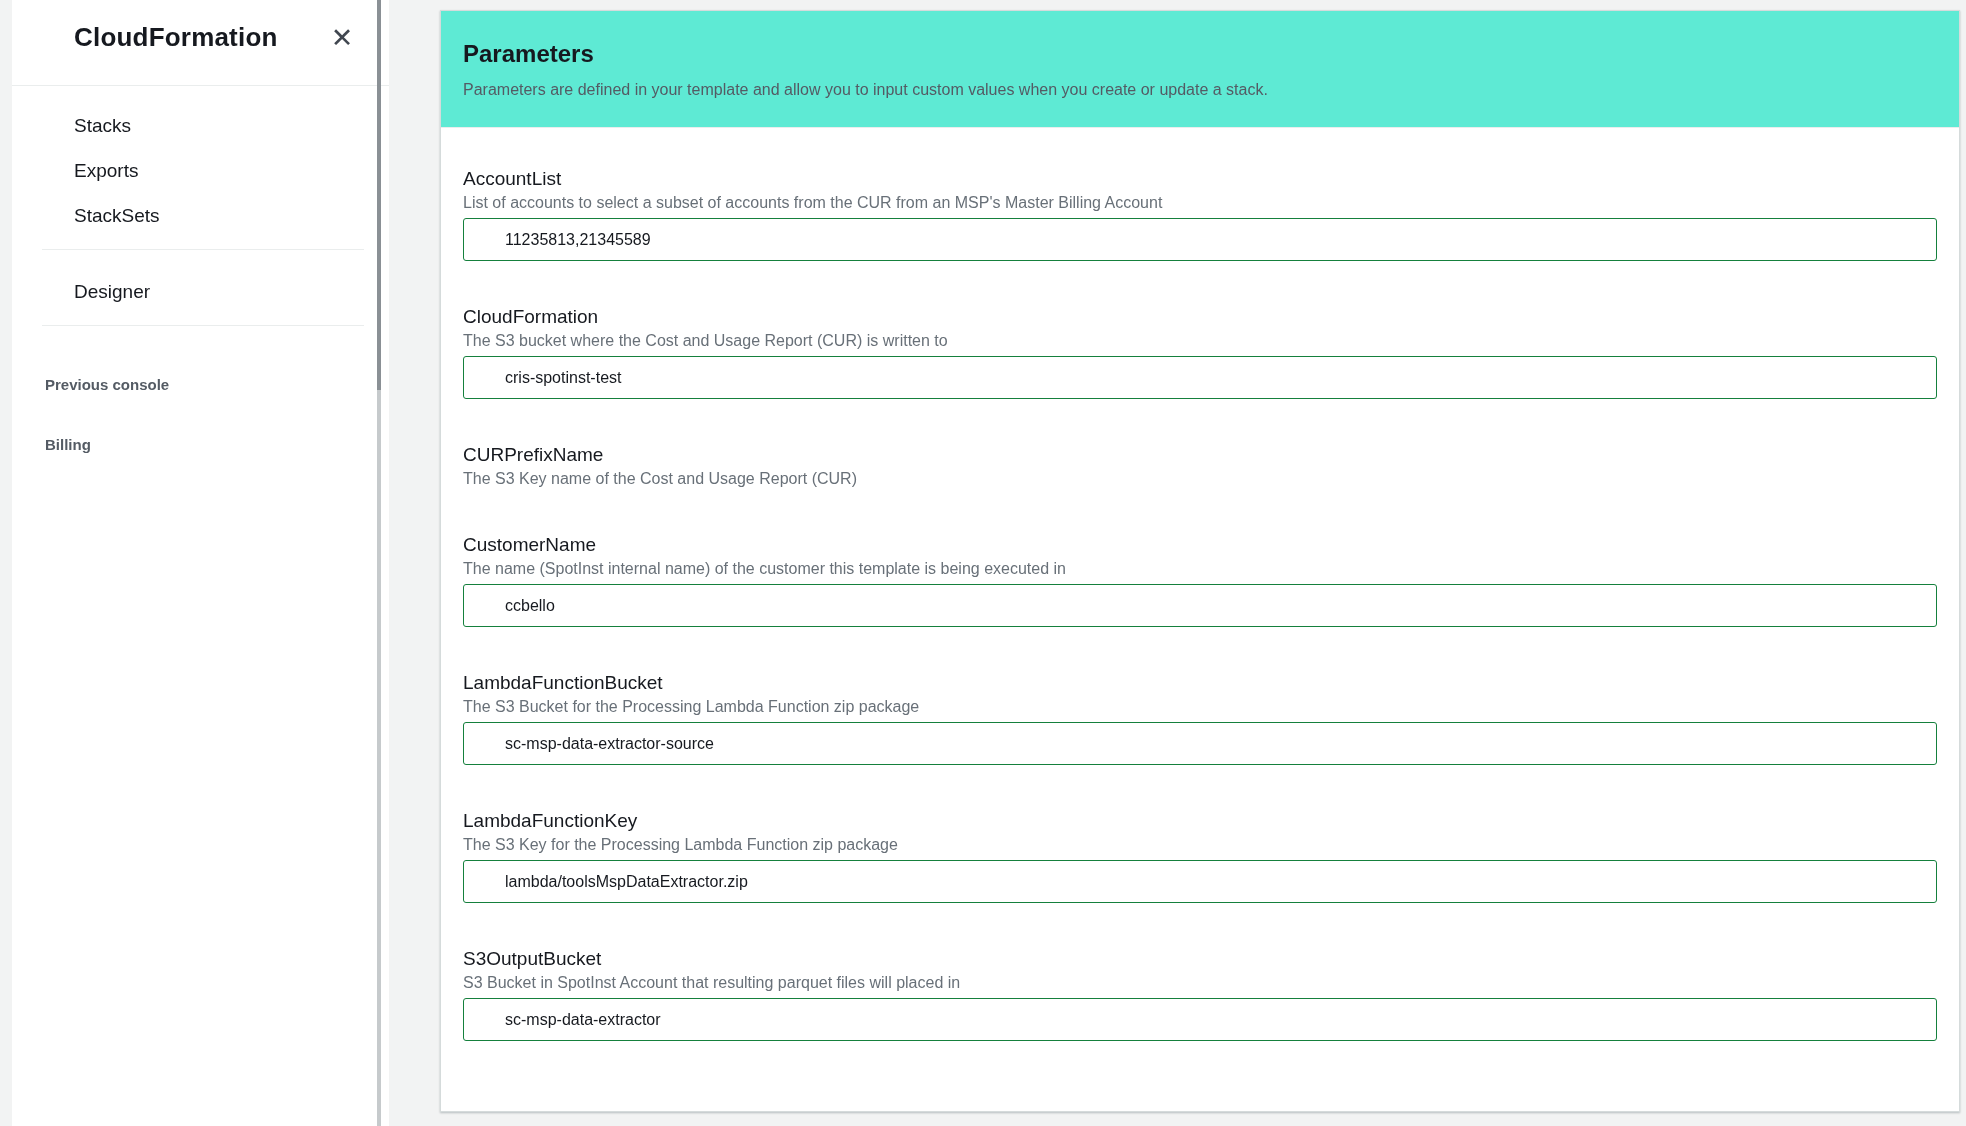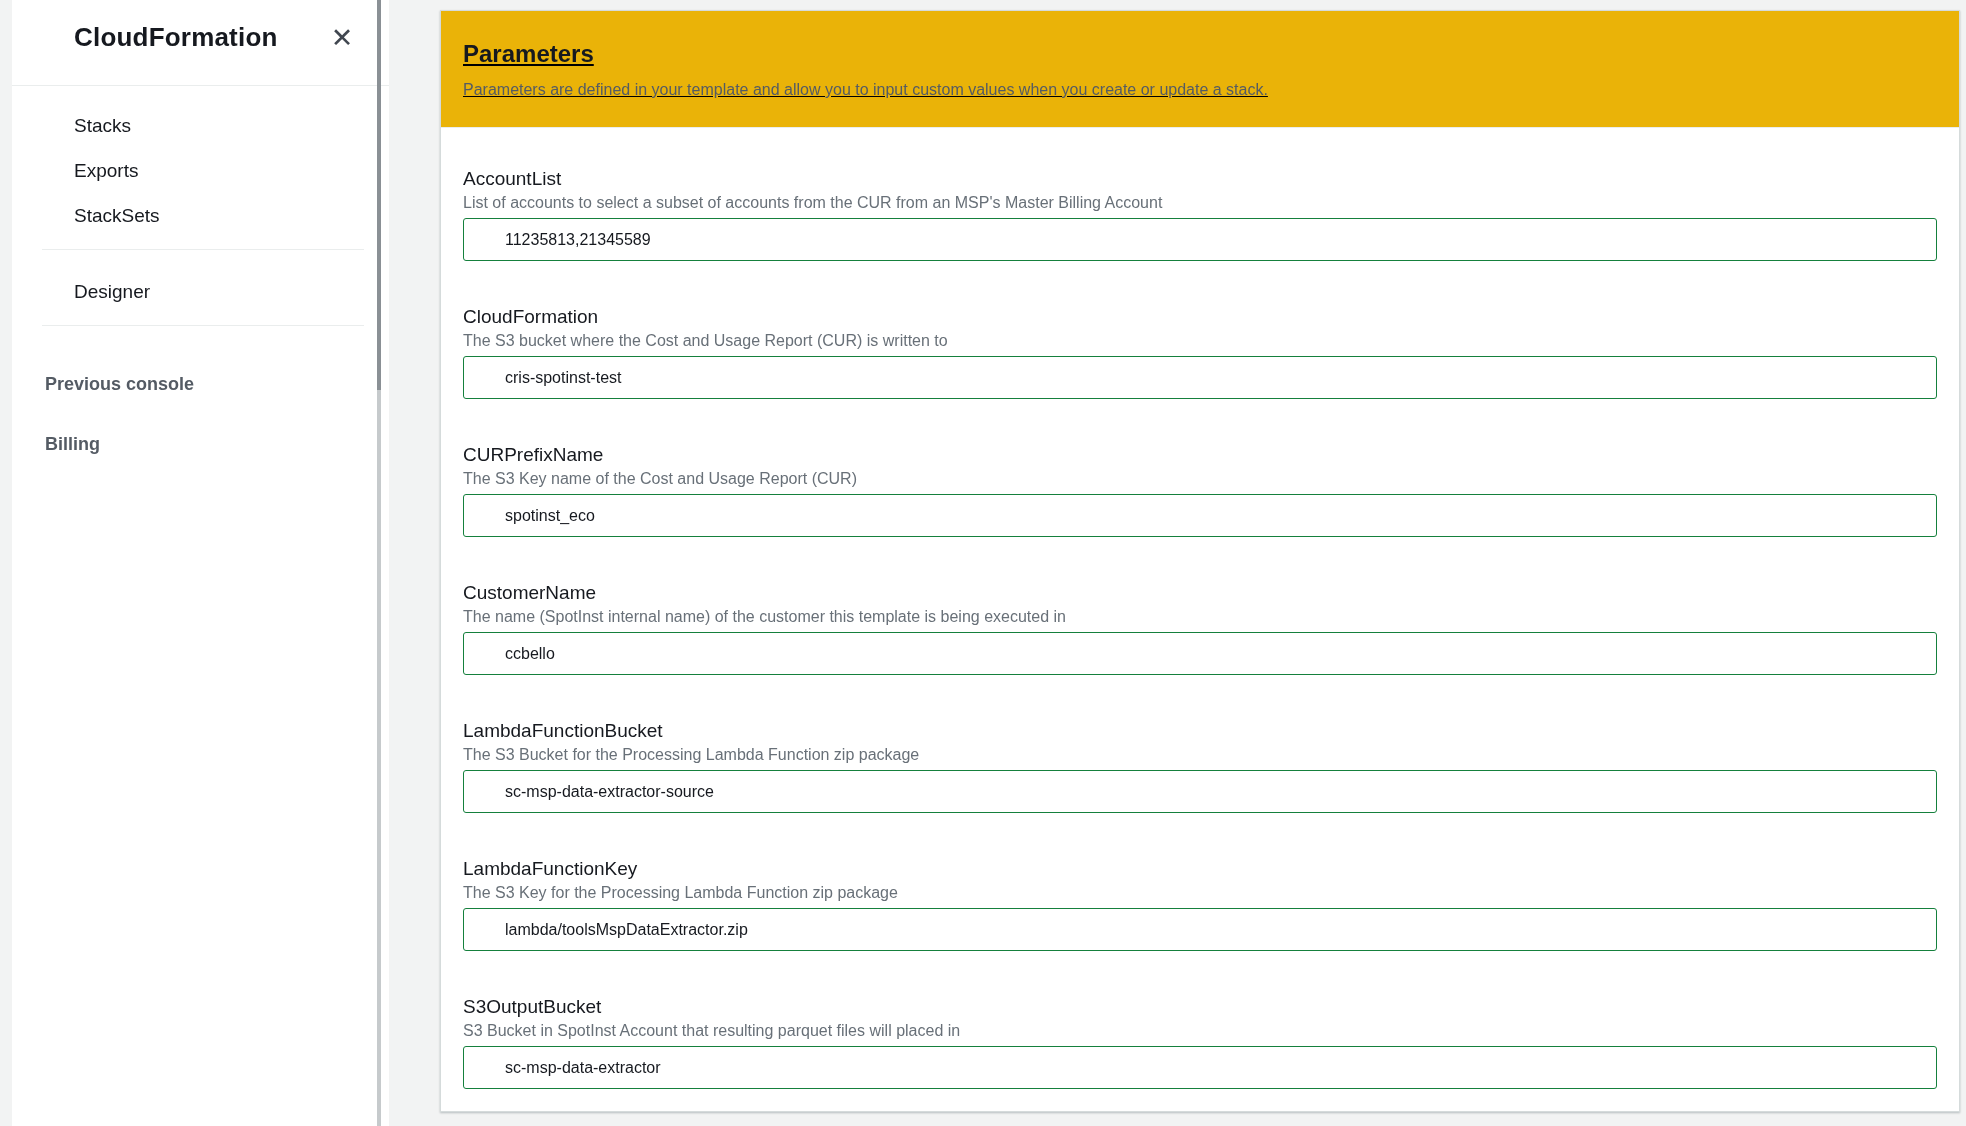--- a/index.html
+++ b/index.html
@@ -31,21 +31,21 @@
     font-size:19px; color:#16191f; text-decoration:none; cursor:pointer;
   }
   .divider-inset {
     border:none; border-top:1px solid #eaeded;
     margin:11px 25px 0 30px;
   }
   .nav-secondary { margin-top:19px; }
   .utility { margin-top:36px; }
   .utility-item {
     display:block; height:45px; line-height:45px; margin-bottom:15px; padding-left:33px;
-    font-size:18px; font-weight:700; color:#545b64; text-decoration:none; cursor:pointer;
+    font-size:15px; font-weight:700; color:#545b64; text-decoration:none; cursor:pointer;
   }
 
   
   .side-scrollbar {
     position:absolute; left:377px; top:0; width:4px; height:1126px;
     background:#c6cacc;
   }
   .side-scrollbar-thumb {
     position:absolute; left:0; top:0; width:4px; height:390px;
     background:#8a9095;
@@ -53,23 +53,22 @@
 
   
   .content { position:absolute; left:381px; top:0; right:0; bottom:0; }
   .panel {
     position:absolute; left:59px; top:10px; width:1520px; height:1102px;
     background:#ffffff; border:1px solid #d5dbdb;
     box-shadow:0 1px 2px rgba(0,28,36,0.25);
     box-sizing:border-box;
   }
   .panel-header {
-    background:#eab308; border-bottom:1px solid #eaeded;
+    background:#5eead4; border-bottom:1px solid #eaeded;
     padding:28px 22px 26px 22px;
-    text-decoration:underline;
   }
   .panel-title { margin:0; font-size:24px; font-weight:700; color:#16191f; line-height:30px; }
   .panel-desc { margin:10px 0 0 0; font-size:16px; color:#545b64; line-height:22px; }
 
   .panel-body { padding:38px 22px 25px 22px; }
   .field { margin-bottom:43px; }
   .field:last-child { margin-bottom:0; }
   .field-label { font-size:19px; color:#16191f; line-height:26px; }
   .field-desc { font-size:16px; color:#687078; line-height:21px; }
   .field-input {
@@ -128,21 +127,20 @@
             <input class="field-input" type="text" value="11235813,21345589" style="">
           </div>
           <div class="field">
             <div class="field-label">CloudFormation</div>
             <div class="field-desc">The S3 bucket where the Cost and Usage Report (CUR) is written to</div>
             <input class="field-input" type="text" value="cris-spotinst-test" style="">
           </div>
           <div class="field">
             <div class="field-label">CURPrefixName</div>
             <div class="field-desc">The S3 Key name of the Cost and Usage Report (CUR)</div>
-            <input class="field-input" type="text" value="spotinst_eco" style="">
           </div>
           <div class="field">
             <div class="field-label">CustomerName</div>
             <div class="field-desc">The name (SpotInst internal name) of the customer this template is being executed in</div>
             <input class="field-input" type="text" value="ccbello" style="">
           </div>
           <div class="field">
             <div class="field-label">LambdaFunctionBucket</div>
             <div class="field-desc">The S3 Bucket for the Processing Lambda Function zip package</div>
             <input class="field-input" type="text" value="sc-msp-data-extractor-source" style="">

